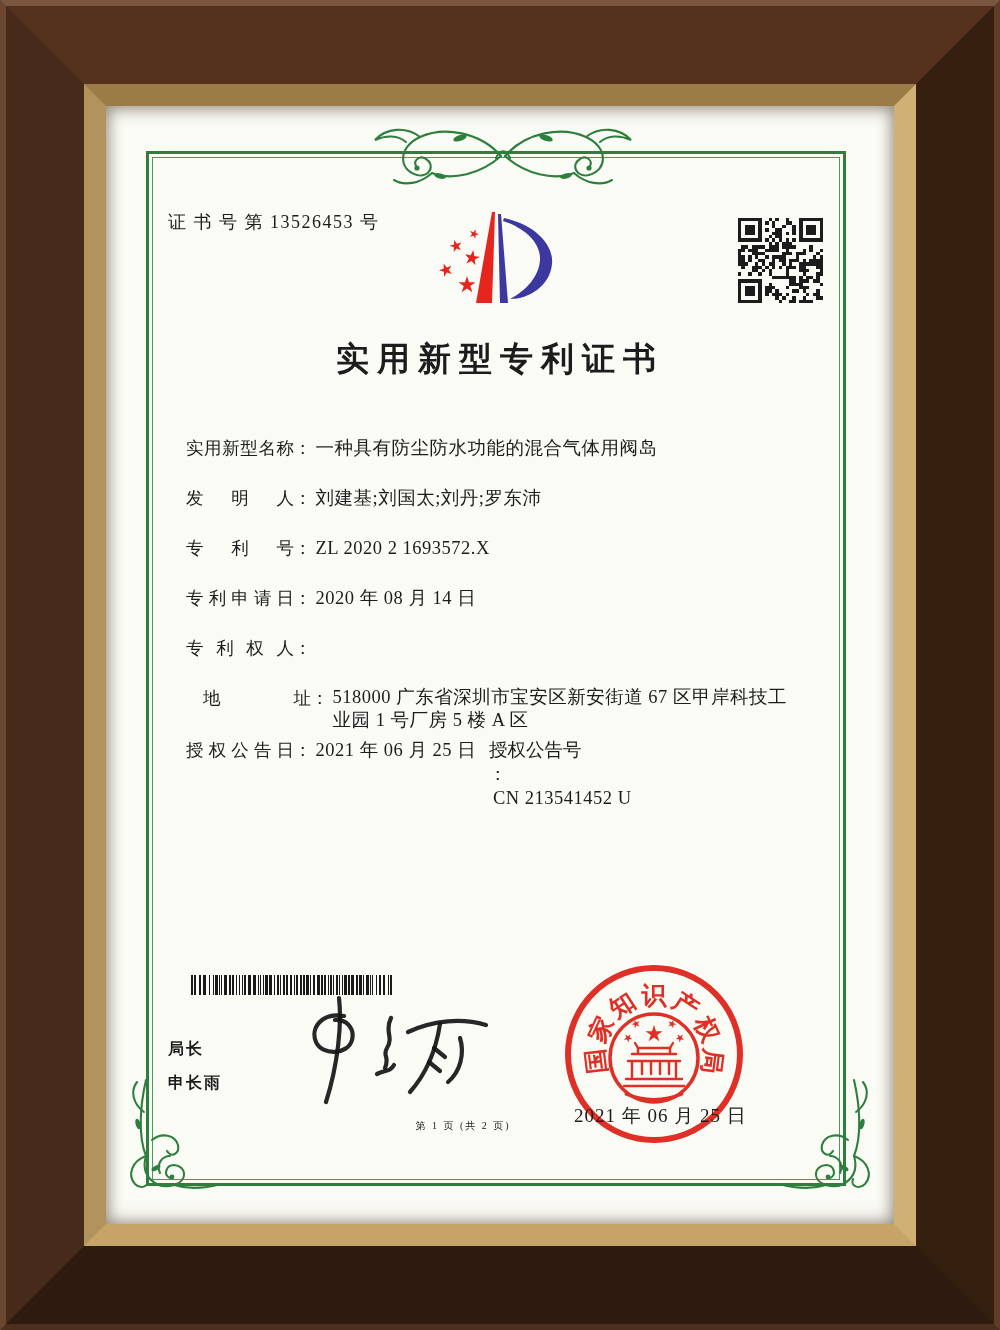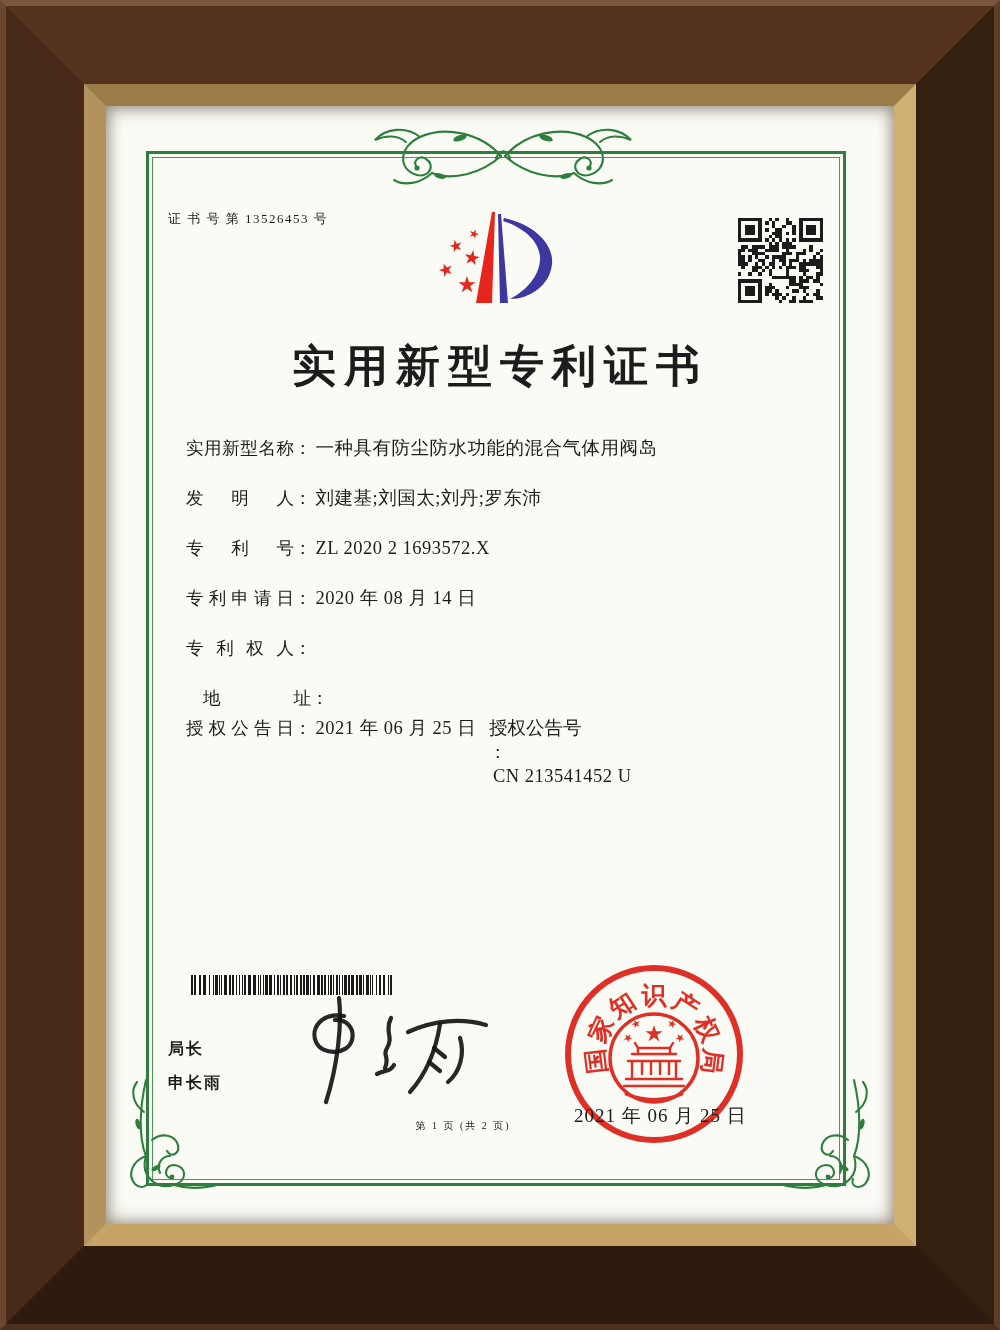--- a/index.html
+++ b/index.html
@@ -17,25 +17,25 @@
     box-shadow:inset 0 6px 16px rgba(60,45,25,.28), inset 0 -6px 16px rgba(60,45,25,.22),
                inset 6px 0 12px rgba(60,45,25,.14), inset -6px 0 12px rgba(60,45,25,.14);}
   
   .green-border{position:absolute;left:40px;top:45px;width:700px;height:1035px;
     border:3px solid #2e7f3e;box-sizing:border-box;}
   .green-border-inner{position:absolute;inset:3px;border:1px solid #49985a;}
   svg.flourish{position:absolute;overflow:visible;}
   .fl-stroke{fill:none;stroke:#2e7f3e;stroke-width:2.1;stroke-linecap:round;}
   .fl-fill{fill:#2e7f3e;stroke:none;}
   
-  .cert-no{position:absolute;left:62px;top:104px;font-size:13px;letter-spacing:1.5px;}
+  .cert-no{position:absolute;left:62px;top:104px;font-size:18px;letter-spacing:1.5px;}
   .logo{position:absolute;left:320px;top:100px;}
   .qr{position:absolute;left:632px;top:112px;background:#fbfbf6;}
   .title{position:absolute;left:0;top:231px;width:100%;margin:0;text-align:center;
-    font-size:44px;font-weight:bold;letter-spacing:8px;}
+    font-size:33px;font-weight:bold;letter-spacing:8px;}
   
   .fields{position:absolute;left:80px;top:330px;width:660px;font-size:18.5px;}
   .field-row{display:flex;align-items:flex-start;line-height:24px;margin-bottom:26px;}
   .lbl{display:inline-block;width:108px;font-size:17.5px;text-align:justify;text-align-last:justify;}
   .colon{font-size:17.5px;}
   .val{margin-left:4px;letter-spacing:.5px;}
   .row-address .val{width:472px;line-height:23px;}
   .row-address{margin-bottom:6px;margin-left:17px;}
   .grant-row{position:relative;}
   .grant-no{position:absolute;left:303px;top:0;display:flex;flex-direction:column;}
@@ -449,20 +449,21 @@
           <span class="colon">：</span>
         <span class="val">2020 年 08 月 14 日</span>
       </div>
       <div class="field-row">
         <span class="lbl">专利权人</span>
           <span class="colon">：</span>
       </div>
       <div class="field-row row-address">
         <span class="lbl">地址</span>
           <span class="colon">：</span>
+        <span class="val">518000 广东省深圳市宝安区新安街道 67 区甲岸科技工业园 1 号厂房 5 楼 A 区</span>
       </div>
       <div class="field-row grant-row">
         <span class="lbl">授权公告日</span>
           <span class="colon">：</span>
         <span class="val">2021 年 06 月 25 日</span>
         <span class="grant-no">
           <span>授权公告号</span>
             <span class="colon">：</span>
           <span class="val">CN 213541452 U</span>
         </span>

